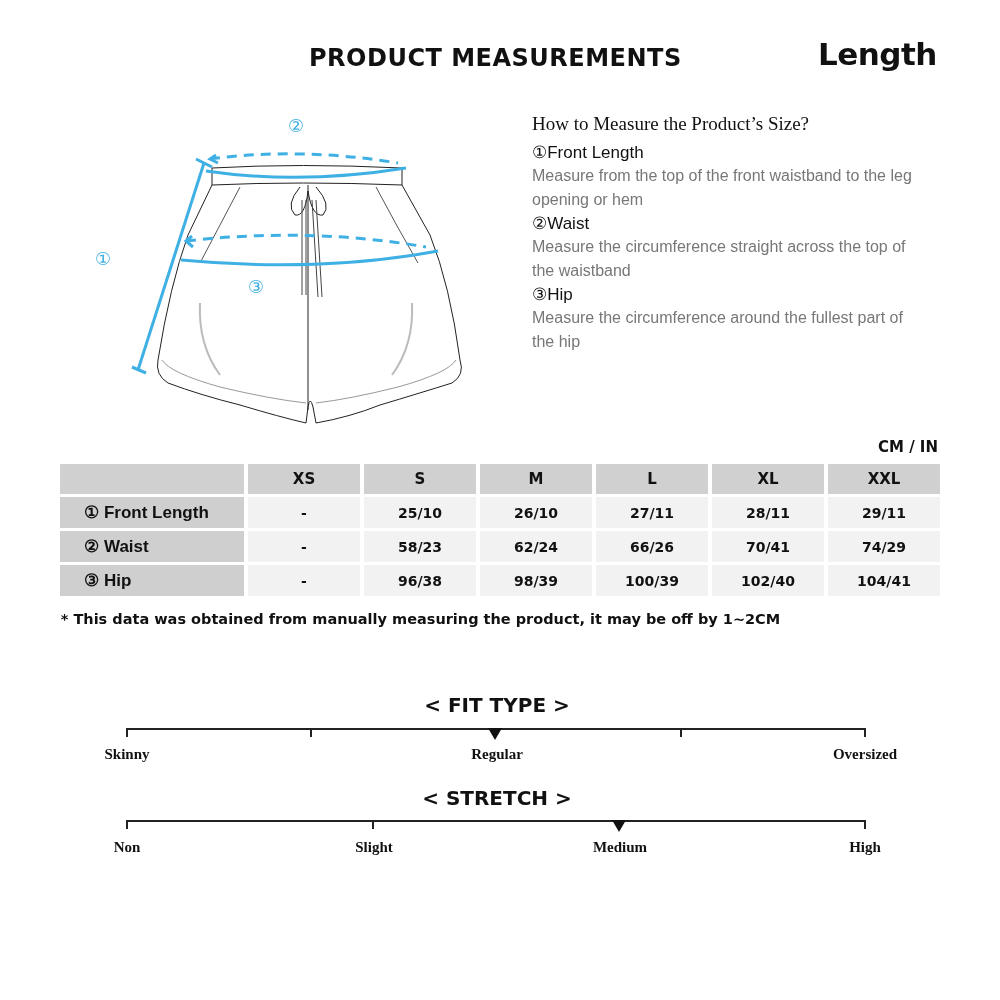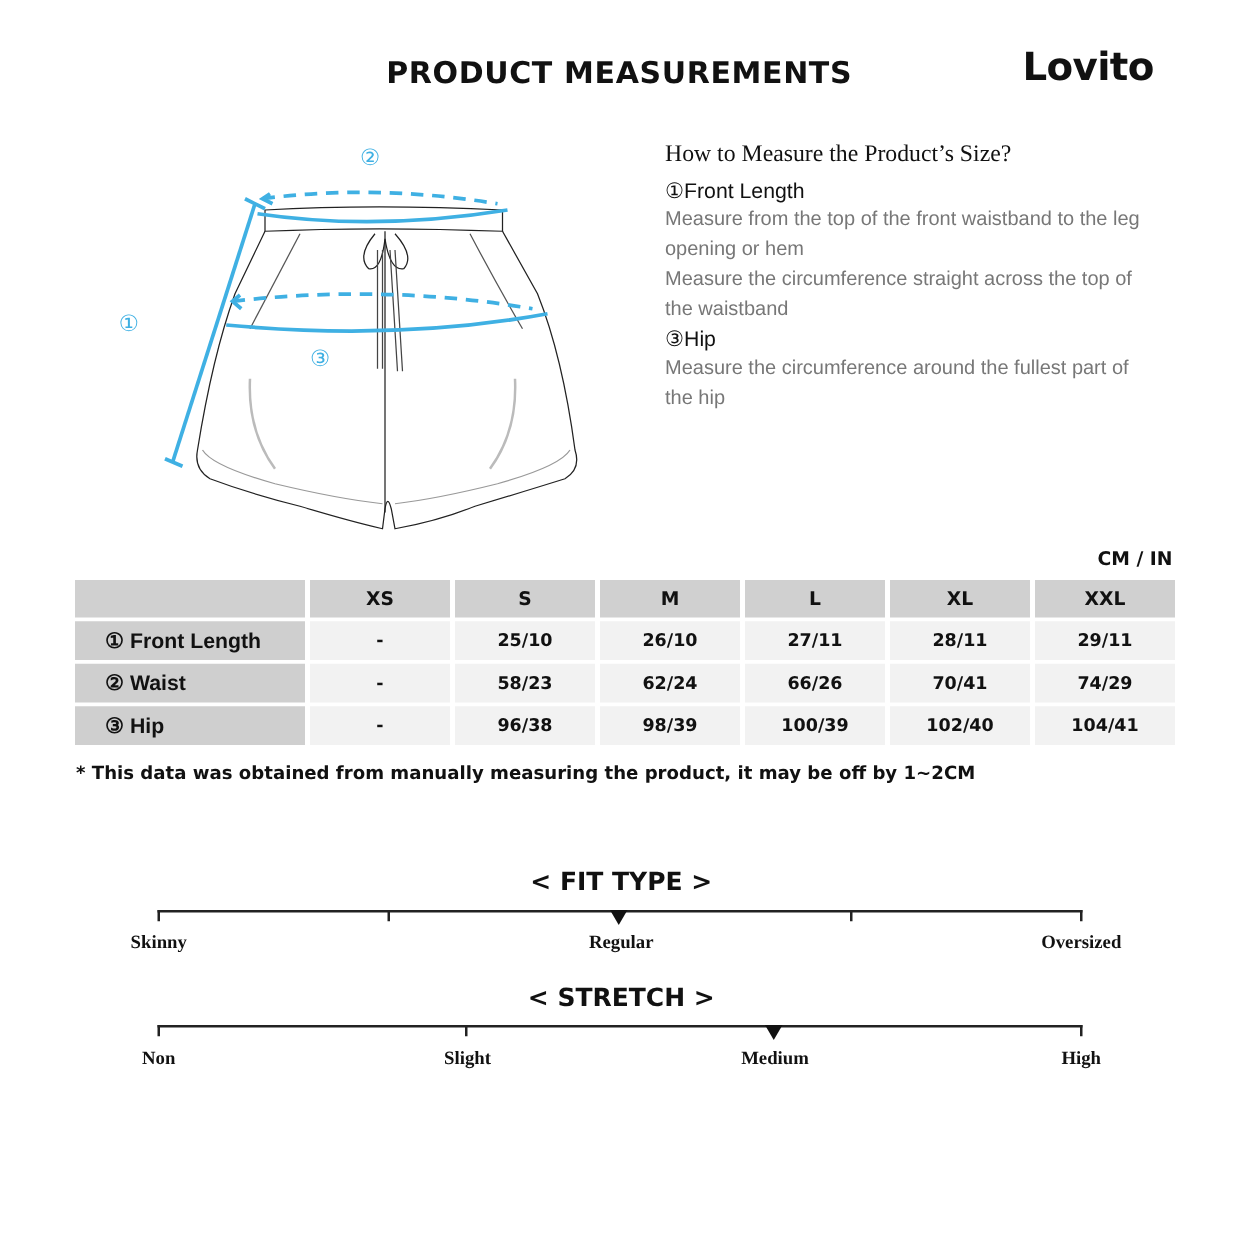--- a/index.html
+++ b/index.html
@@ -65,21 +65,21 @@
   }
   .scale-label {
     position: absolute; transform: translateX(-50%);
     font-family: Liberation Serif, serif; font-weight: bold; font-size: 15px; color: #111; white-space: nowrap;
   }
 </style>
 </head>
 <body>
 
 <div class="title">PRODUCT MEASUREMENTS</div>
-<div class="brand">Lovito</div>
+<div class="brand">Length</div>
 
 <div class="diagram">
   <svg width="400" height="330" viewBox="0 0 400 330" xmlns="http://www.w3.org/2000/svg">
 
     <g fill="none" stroke="#222" stroke-width="1">
       <path d="M132,63 Q220,58 322,63 L322,80 Q220,76 132,80 Z" fill="#fff"></path>
       <path d="M132,80 L108,130 Q90,180 78,255 Q75,270 88,278 Q120,290 160,300 Q200,312 226,318 L228,302 Q230,290 233,302 L236,318 Q270,312 300,300 Q340,288 372,278 Q385,270 380,255 Q370,180 350,130 L322,80"></path>
       <path d="M228,80 L228,305"></path>
       <path d="M160,82 Q140,120 120,158" stroke="#555"></path>
       <path d="M296,82 Q316,120 338,158" stroke="#555"></path>
@@ -115,20 +115,21 @@
   </svg>
 </div>
 
 <div class="howto">
   <h2>How to Measure the Product’s Size?</h2>
   <div>
     <div class="item-title">①Front Length</div>
     <div class="item-desc">Measure from the top of the front waistband to the leg opening or hem</div>
   </div>
   <div>
+    <div class="item-title">②Waist</div>
     <div class="item-desc">Measure the circumference straight across the top of the waistband</div>
   </div>
   <div>
     <div class="item-title">③Hip</div>
     <div class="item-desc">Measure the circumference around the fullest part of the hip</div>
   </div>
 </div>
 
 <div class="unit">CM / IN</div>
 

